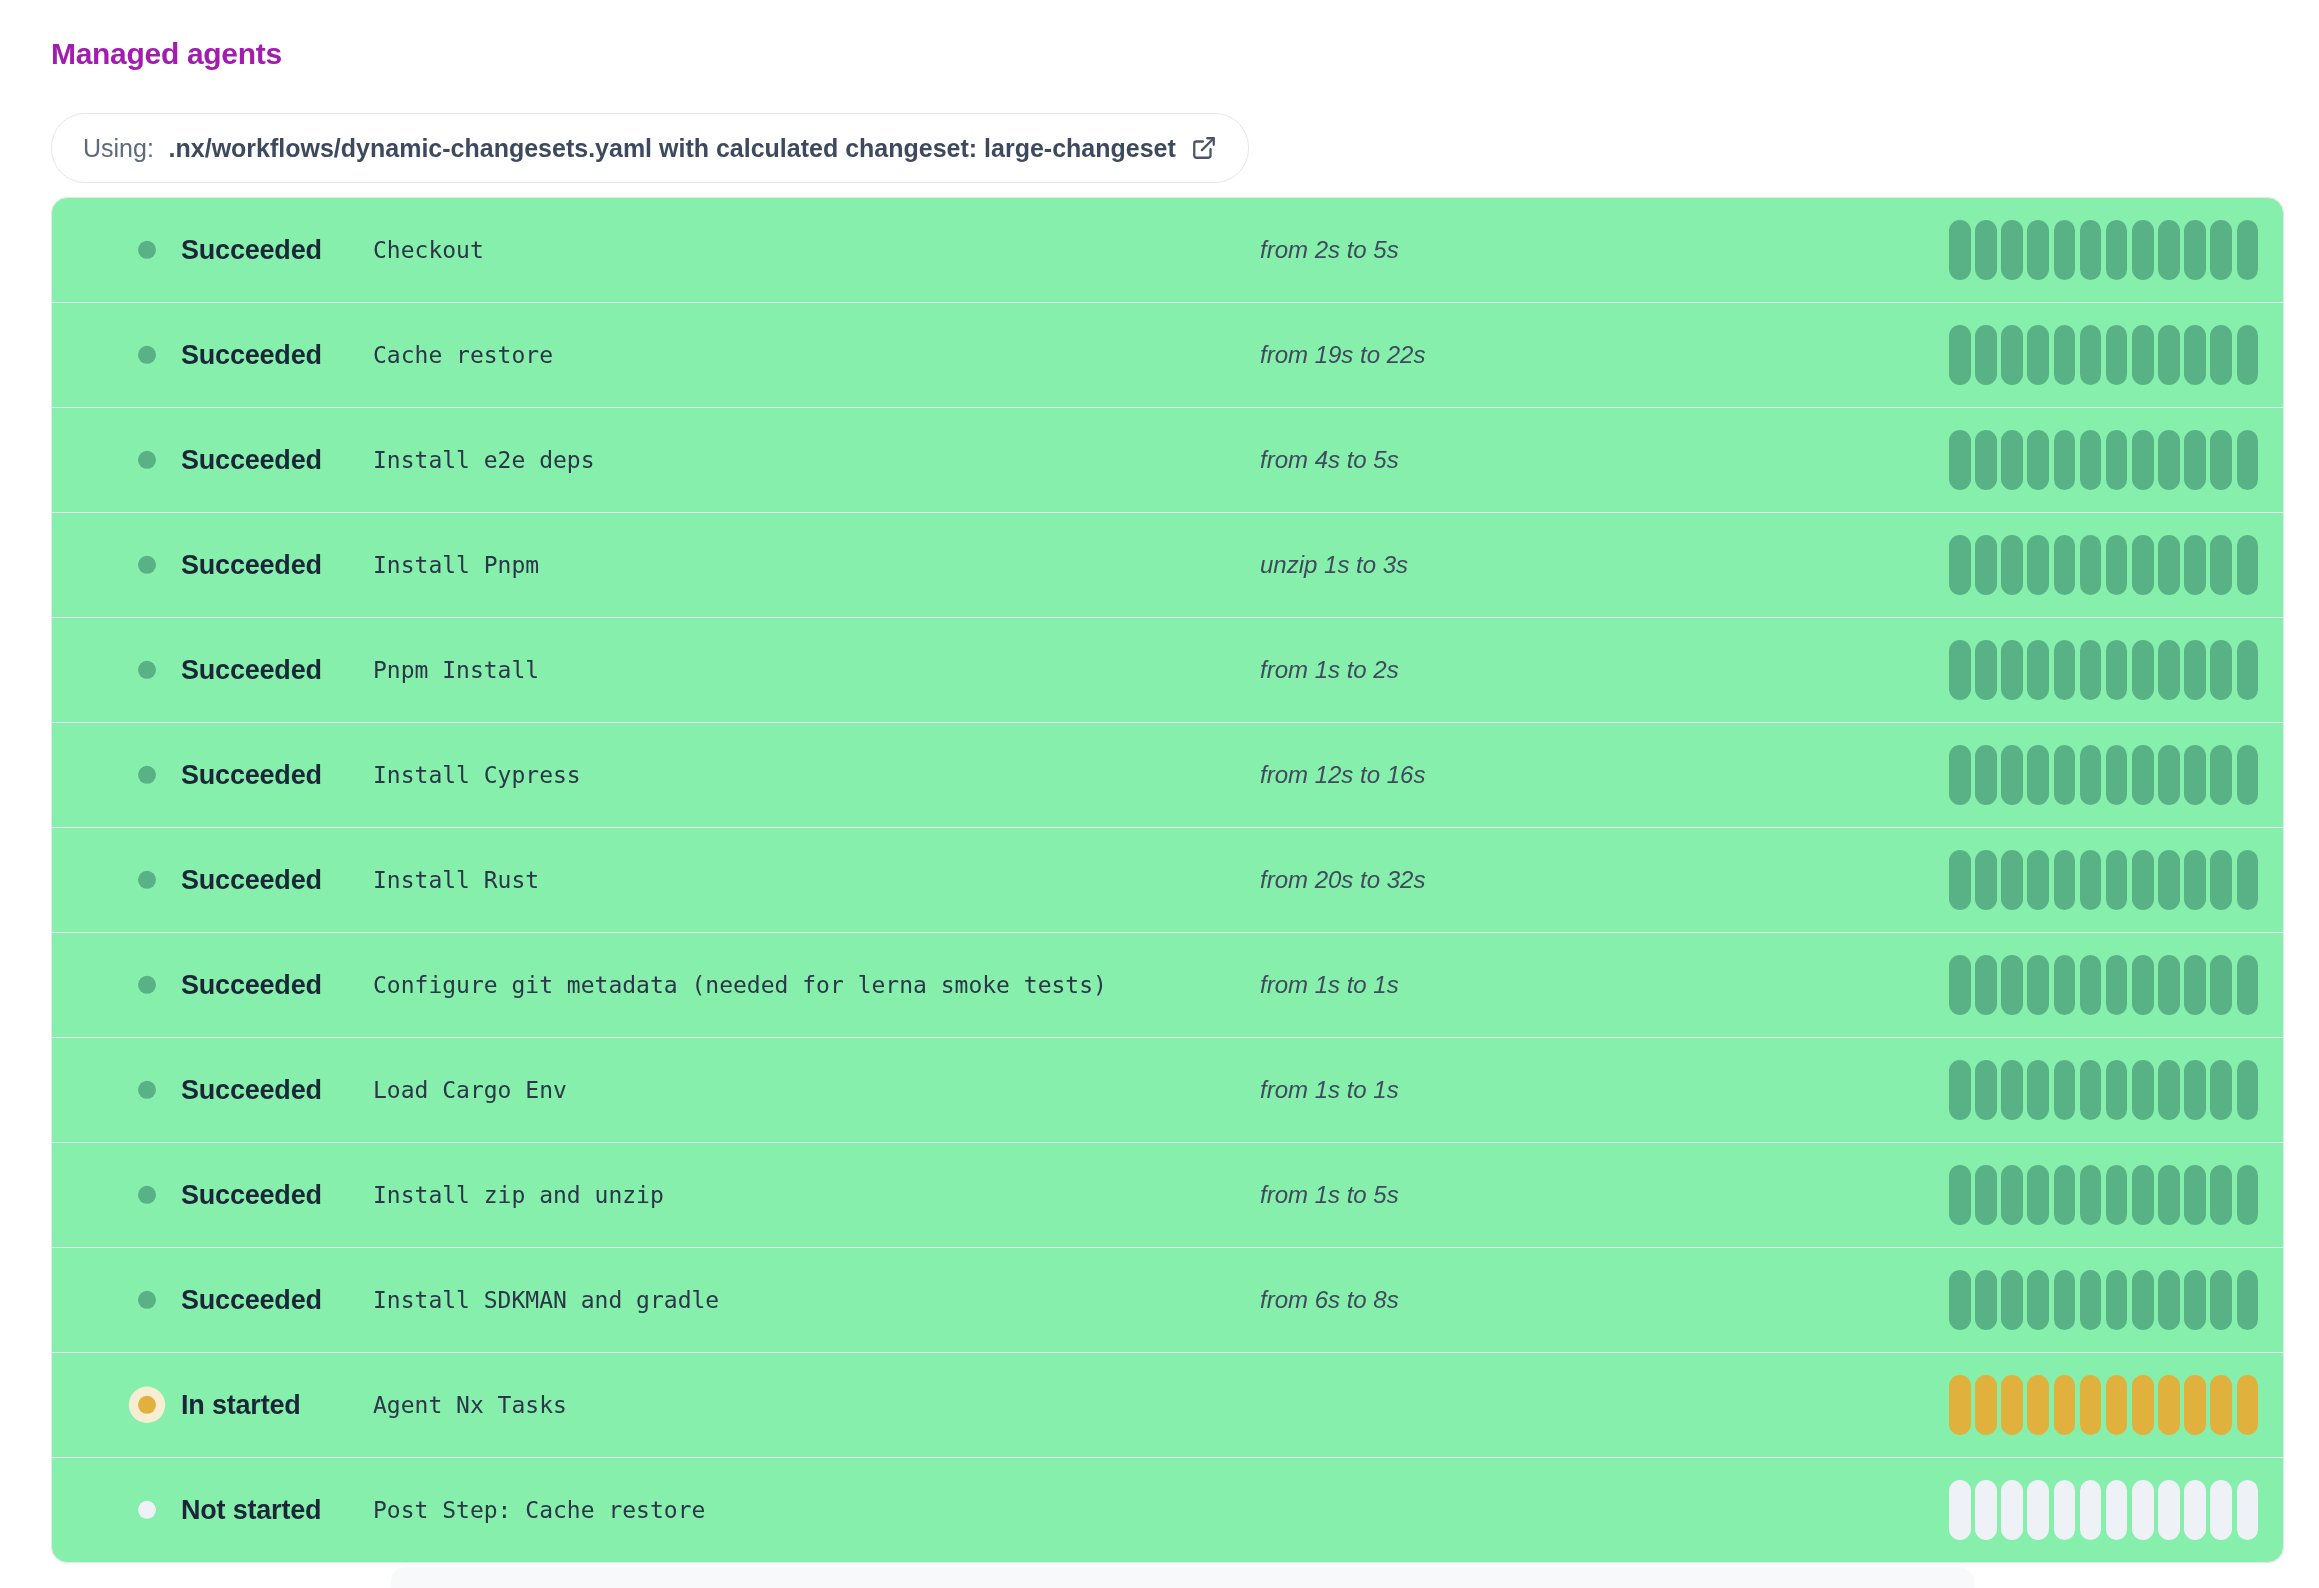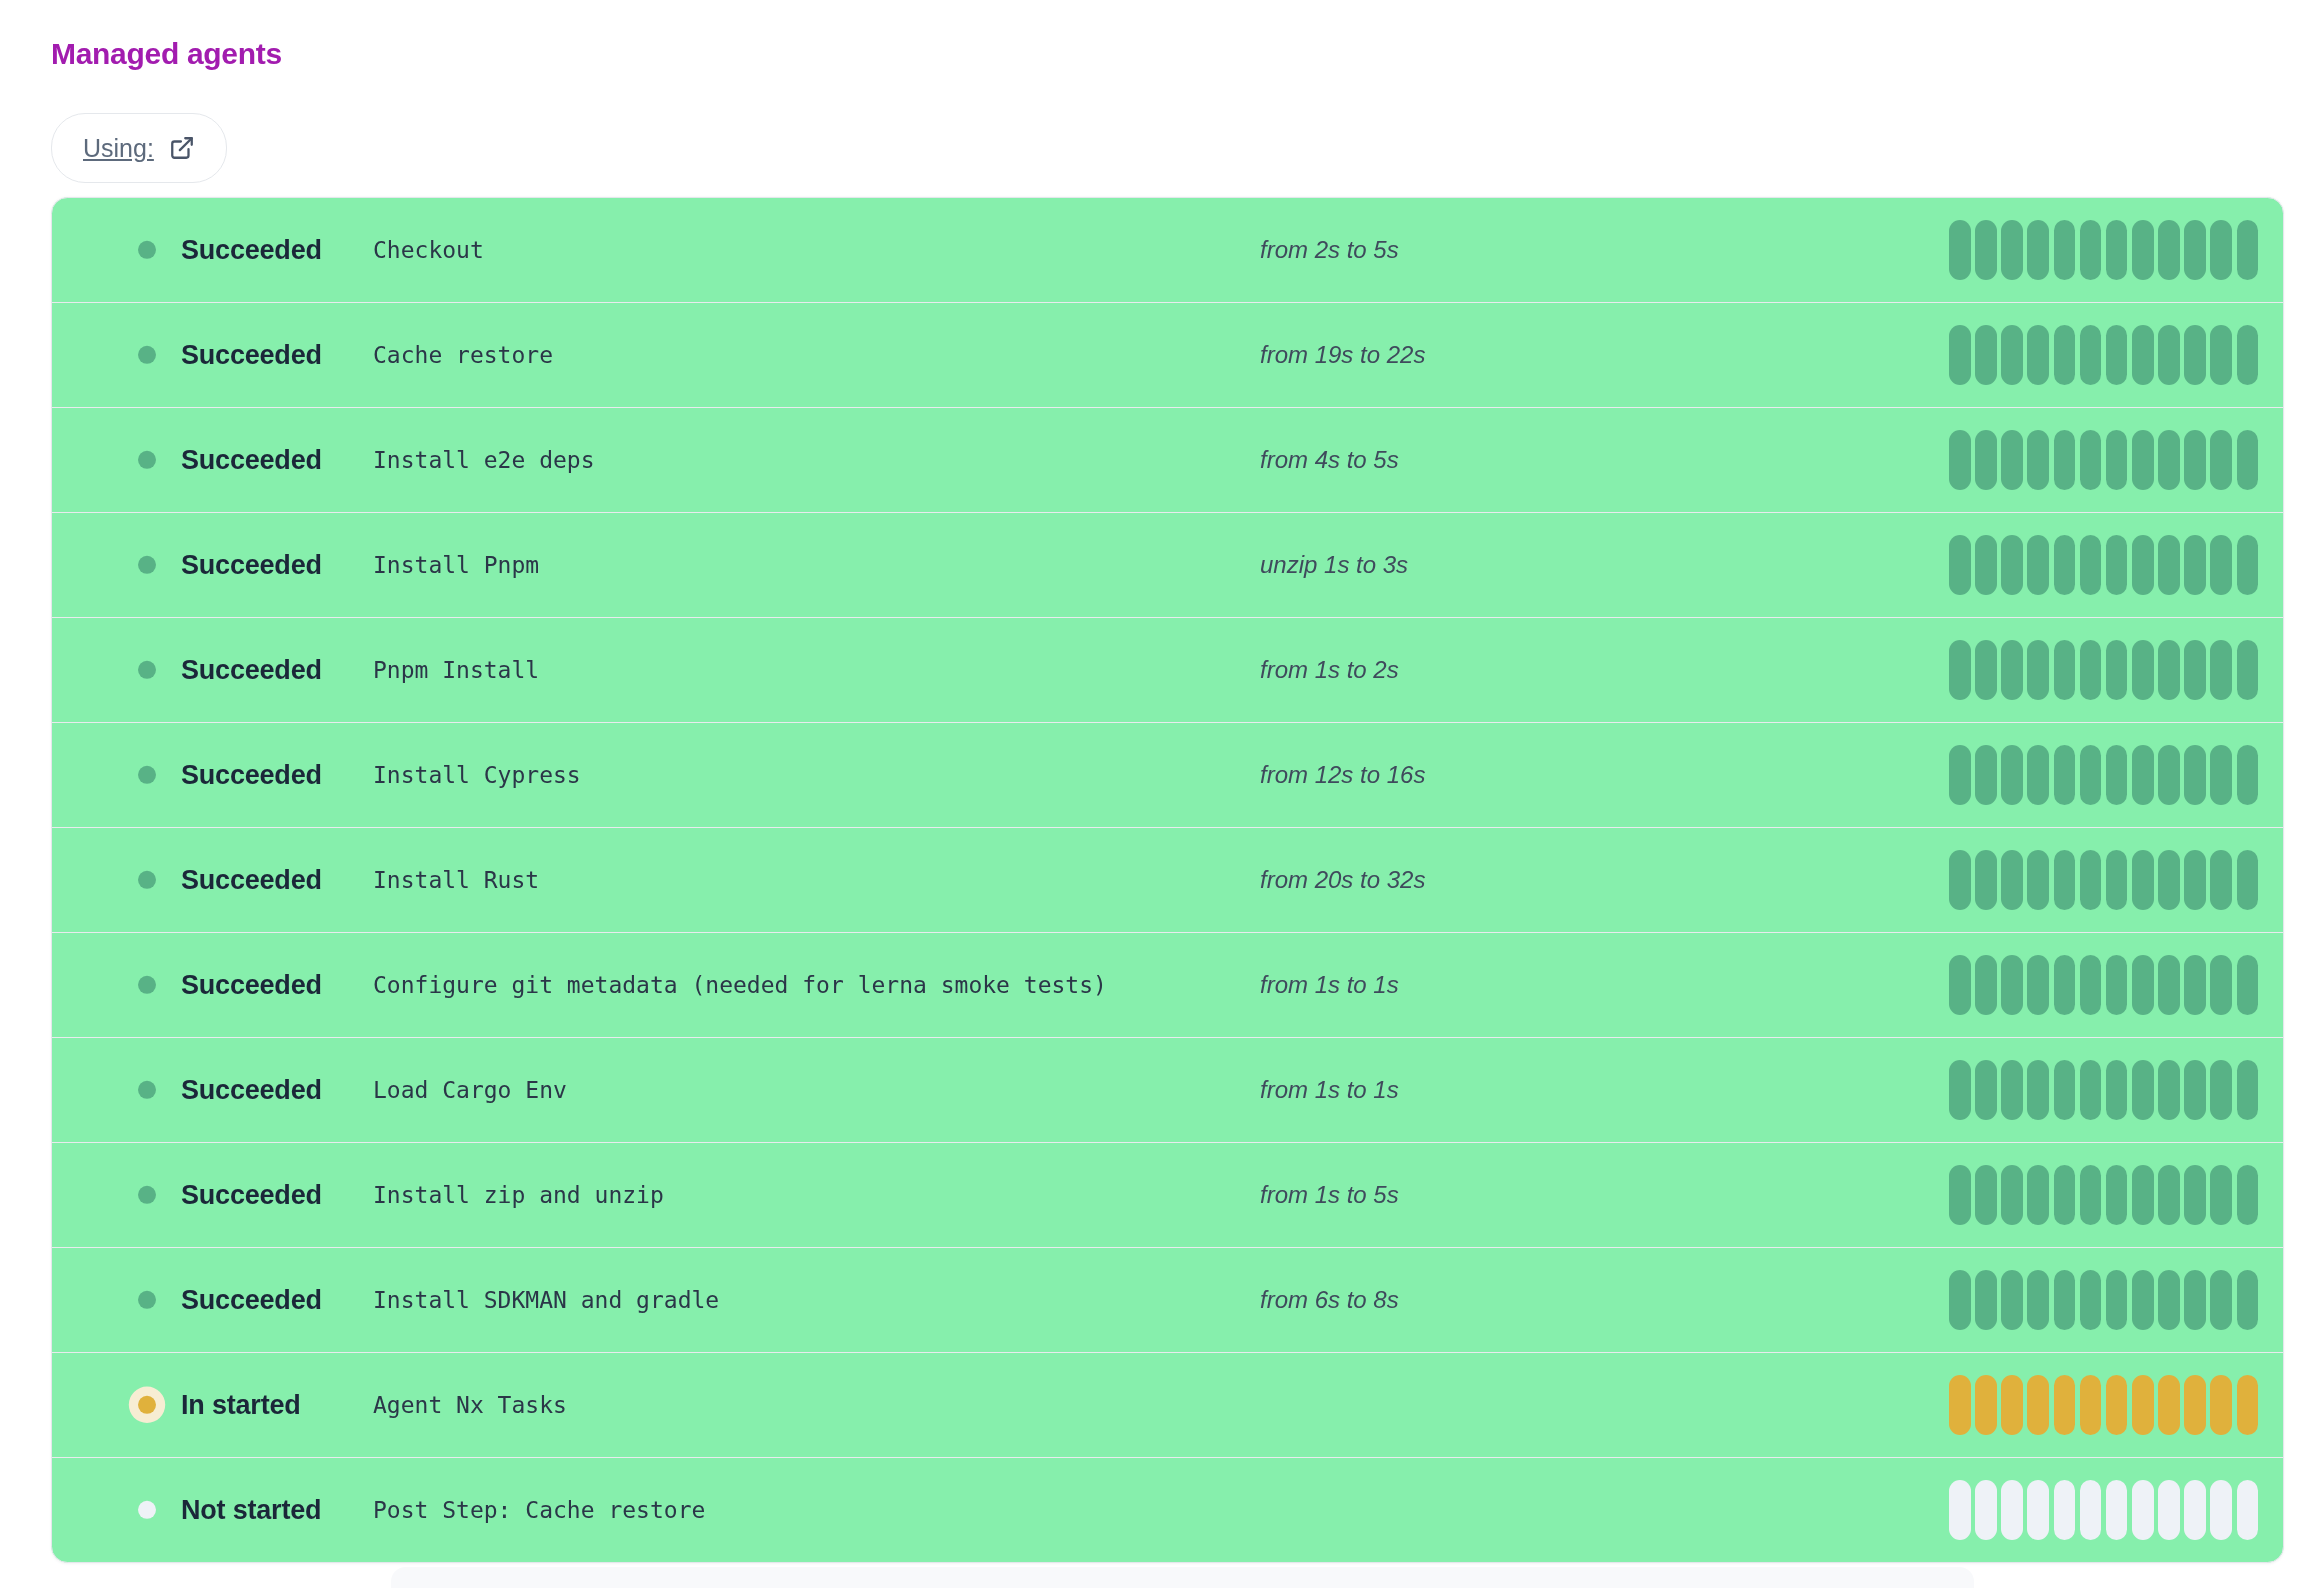--- a/index.html
+++ b/index.html
@@ -10,21 +10,21 @@
     position:absolute;left:51px;top:37px;margin:0;
     font-size:30px;font-weight:700;letter-spacing:-0.3px;color:#a21caf;
   }
 
   .banner{
     position:absolute;left:51px;top:113px;height:68px;
     display:inline-flex;align-items:center;gap:14.7px;
     padding:0 31px;border:1.8px solid #e5e8ec;border-radius:34px;
     background:#ffffff;font-size:25px;white-space:nowrap;cursor:pointer;
   }
-  .banner .prefix{color:#5d6a7c;font-weight:400;text-decoration:underline;}
+  .banner .prefix{color:#5d6a7c;font-weight:400;}
   .banner .path{color:#3d4a5d;font-weight:700;}
   .banner svg{display:block;}
 
   .card{
     position:absolute;left:51px;top:197px;width:2233px;height:1366px;
     background:#86efac;border:1.8px solid #e4e7ec;border-radius:16.5px;
     box-sizing:border-box;display:flex;flex-direction:column;
     box-shadow:0 0.9px 2.8px rgba(15,23,42,0.05);
   }
   .row{position:relative;flex:1;border-bottom:1.8px solid #e9ebee;}
@@ -67,20 +67,21 @@
 </style>
 </head>
 <body>
 
 <div class="viewport">
 
   <h1 class="page-title">Managed agents</h1>
 
   <div class="banner">
     <span class="prefix">Using:</span>
+    <span class="path">.nx/workflows/dynamic-changesets.yaml with calculated changeset: large-changeset</span>
     <span>
       <svg width="26" height="26" viewBox="0 0 24 24" fill="none" stroke="#4a5568" stroke-width="2.1" stroke-linecap="round" stroke-linejoin="round">
         <path d="M18 13v6a2 2 0 0 1-2 2H5a2 2 0 0 1-2-2V8a2 2 0 0 1 2-2h6"></path>
         <polyline points="15 3 21 3 21 9"></polyline>
         <line x1="10" y1="14" x2="21" y2="3"></line>
       </svg>
     </span>
   </div>
 
   <div class="card">

